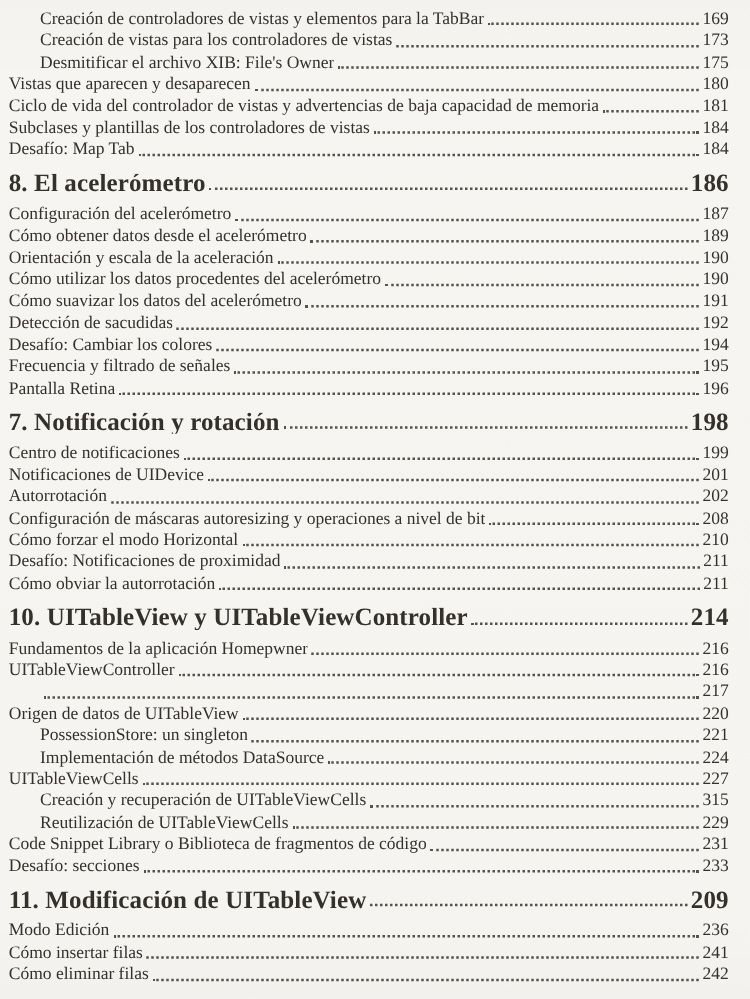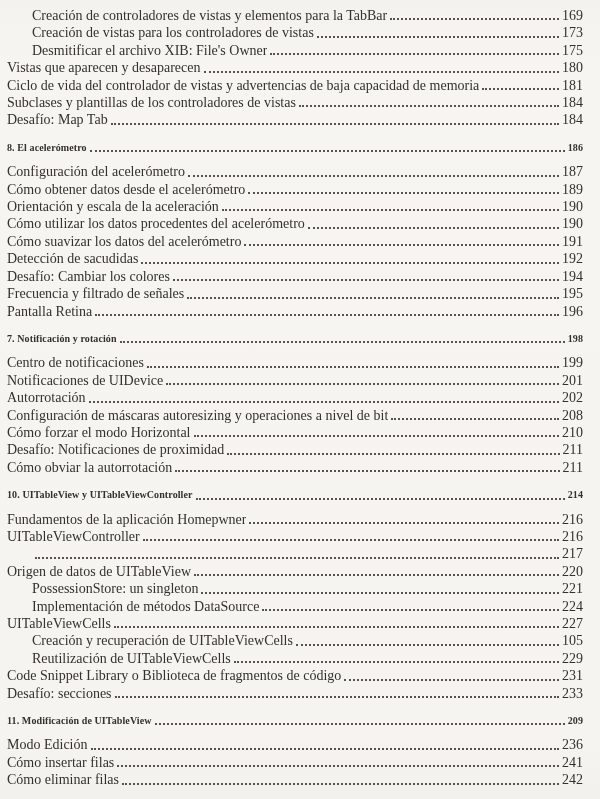--- a/index.html
+++ b/index.html
@@ -44,21 +44,21 @@
   .toc-row.indent-1 {
     padding-left: 25px;
   }
   .toc-row.heading {
     margin-top: 10px;
     margin-bottom: 7px;
   }
   .toc-row.heading .label,
   .toc-row.heading .pagenum {
     font-weight: bold;
-    font-size: 10px;
+    font-size: 20px;
     letter-spacing: 0.1px;
   }
 </style>
 </head>
 <body>
 
 <div class="page">
   <div id="toc-container">
       <div class="toc-row indent-1">
         <span class="label">Creación de controladores de vistas y elementos para la TabBar</span>
@@ -220,21 +220,21 @@
         <span class="pagenum">224</span>
       </div>
       <div class="toc-row">
         <span class="label">UITableViewCells</span>
         <span class="dots"></span>
         <span class="pagenum">227</span>
       </div>
       <div class="toc-row indent-1">
         <span class="label">Creación y recuperación de UITableViewCells</span>
         <span class="dots"></span>
-        <span class="pagenum">105</span>
+        <span class="pagenum">315</span>
       </div>
       <div class="toc-row indent-1">
         <span class="label">Reutilización de UITableViewCells</span>
         <span class="dots"></span>
         <span class="pagenum">229</span>
       </div>
       <div class="toc-row">
         <span class="label">Code Snippet Library o Biblioteca de fragmentos de código</span>
         <span class="dots"></span>
         <span class="pagenum">231</span>

